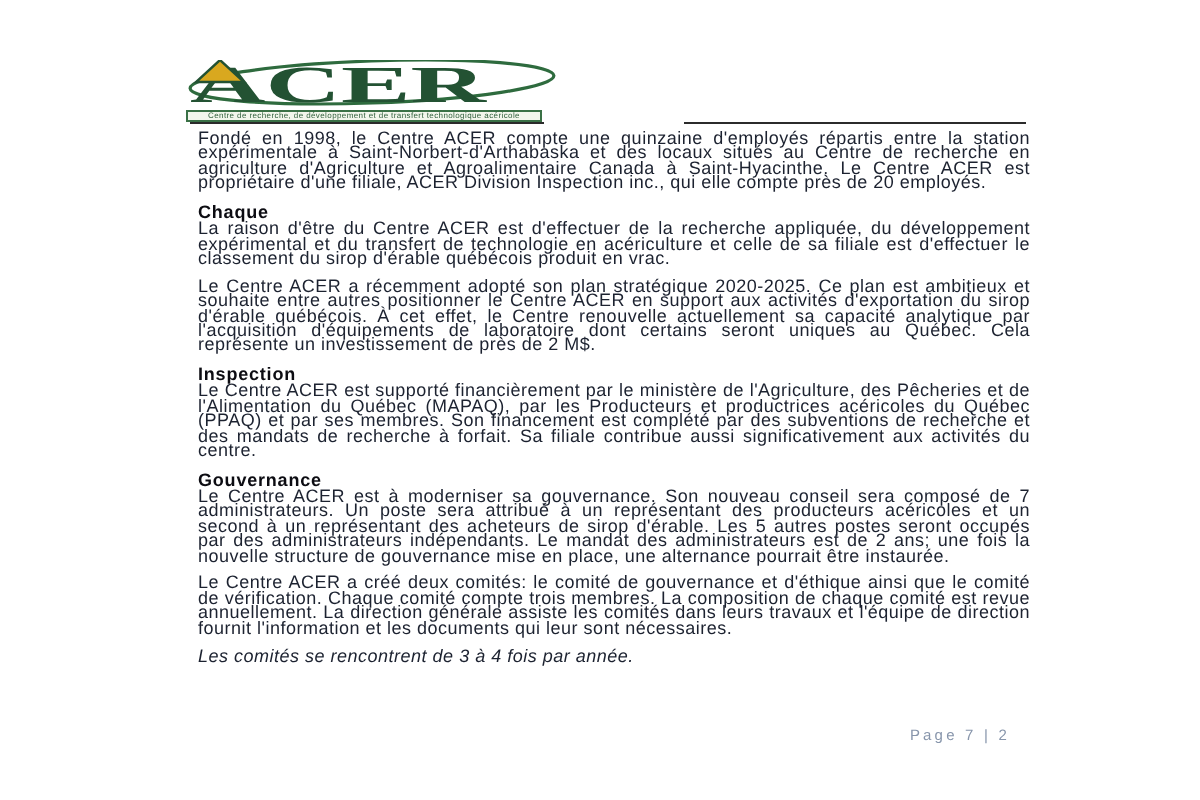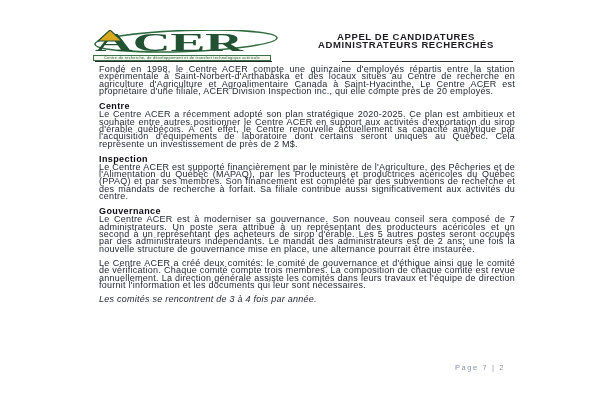--- a/index.html
+++ b/index.html
@@ -51,32 +51,29 @@
 
   <div class="logo-block">
     <svg class="logo-svg" width="186" height="24" viewBox="0 0 186 24">
       <ellipse cx="93" cy="11" rx="91" ry="10.5" fill="none" stroke="#2e6b3e" stroke-width="1.6" transform="rotate(-2 93 11)"></ellipse>
       <text x="2" y="21" font-family="Liberation Serif, serif" font-weight="bold" font-size="26" fill="#235233" textLength="148" lengthAdjust="spacingAndGlyphs">ACER</text>
       <polygon points="17,0 29,11 5,11" fill="#d9a81f" stroke="#235233" stroke-width="1.2"></polygon>
     </svg>
     <div class="logo-tagline">Centre de recherche, de développement et de transfert technologique acéricole</div>
   </div>
 
-  <div class="title-block">
-    <div class="title-line">APPEL DE CANDIDATURES</div>
-    <div class="title-line">ADMINISTRATEURS RECHERCHÉS</div>
-  </div>
 
   <div class="rule rule-left"></div>
   <div class="rule rule-right"></div>
 
   <div class="content">
     <p>Fondé en 1998, le Centre ACER compte une quinzaine d'employés répartis entre la station expérimentale à Saint-Norbert-d'Arthabaska et des locaux situés au Centre de recherche en agriculture d'Agriculture et Agroalimentaire Canada à Saint-Hyacinthe.  Le Centre ACER est propriétaire d'une filiale, ACER Division Inspection inc., qui elle compte près de 20 employés.</p>
 
-    <div class="section-heading">Centre</div>
+    <div class="section-heading">Chaque</div>
+    <p>La raison d'être du Centre ACER est d'effectuer de la recherche appliquée, du développement expérimental et du transfert de technologie en acériculture et celle de sa filiale est d'effectuer le classement du sirop d'érable québécois produit en vrac.</p>
 
     <p>Le Centre ACER a récemment adopté son plan stratégique 2020-2025.  Ce plan est ambitieux et souhaite entre autres positionner le Centre ACER en support aux activités d'exportation du sirop d'érable québécois.  À cet effet, le Centre renouvelle actuellement sa capacité analytique par l'acquisition d'équipements de laboratoire dont certains seront uniques au Québec.  Cela représente un investissement de près de 2 M$.</p>
 
     <div class="section-heading">Inspection</div>
     <p>Le Centre ACER est supporté financièrement par le ministère de l'Agriculture, des Pêcheries et de l'Alimentation du Québec (MAPAQ), par les Producteurs et productrices acéricoles du Québec (PPAQ) et par ses membres.  Son financement est complété par des subventions de recherche et des mandats de recherche à forfait.  Sa filiale contribue aussi significativement aux activités du centre.</p>
 
     <div class="section-heading">Gouvernance</div>
     <p>Le Centre ACER est à moderniser sa gouvernance.  Son nouveau conseil sera composé de 7 administrateurs.  Un poste sera attribué à un représentant des producteurs acéricoles et un second à un représentant des acheteurs de sirop d'érable.  Les 5 autres postes seront occupés par des administrateurs indépendants.  Le mandat des administrateurs est de 2 ans; une fois la nouvelle structure de gouvernance mise en place, une alternance pourrait être instaurée.</p>
     <p>Le Centre ACER a créé deux comités: le comité de gouvernance et d'éthique ainsi que le comité de vérification.  Chaque comité compte trois membres.  La composition de chaque comité est revue annuellement.  La direction générale assiste les comités dans leurs travaux et l'équipe de direction fournit l'information et les documents qui leur sont nécessaires.</p>
 

